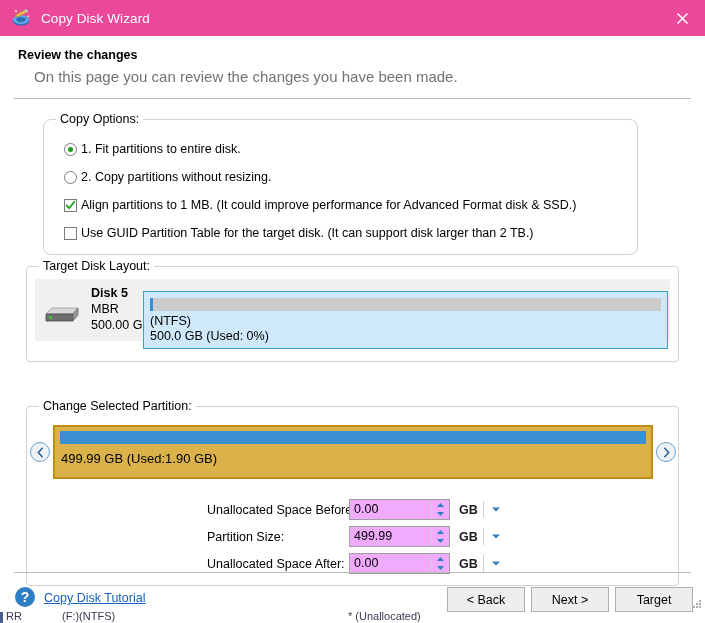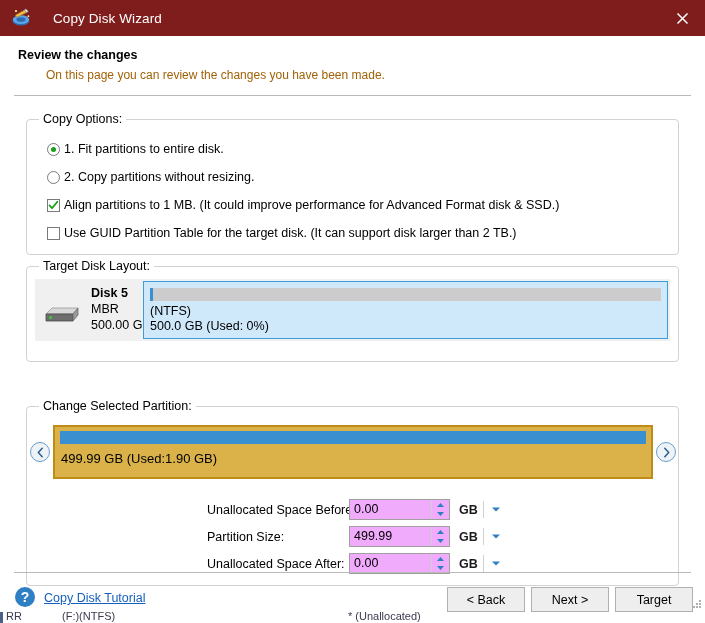--- a/index.html
+++ b/index.html
@@ -60,24 +60,23 @@
     height: 612px;
     background: #ffffff;
     z-index: 2;
     box-sizing: border-box;
   }
 
   
   #titlebar {
     position: relative;
     height: 36px;
-    background: #7f1d1d;
-    display: flex;
-    align-items: center;
-    gap: 12px;
+    background: #ec4899;
+    display: flex;
+    align-items: center;
   }
   #app-icon {
     position: relative;
     width: 20px;
     height: 20px;
     margin-left: 11px;
     flex: 0 0 auto;
   }
   #title-text {
     margin-left: 10px;
@@ -100,23 +99,23 @@
   #header {
     padding: 12px 0 0 18px;
   }
   #header-title {
     font-weight: bold;
     font-size: 12.5px;
     color: #000;
   }
   #header-sub {
     margin-top: 6px;
-    margin-left: 28px;
-    font-size: 12px;
-    color: #a16207;
+    margin-left: 16px;
+    font-size: 15px;
+    color: #737373;
   }
   #header-rule {
     margin: 13px 14px 0 14px;
     border-top: 1px solid #b9b9b9;
   }
 
   
   .group {
     position: absolute;
     border: 1px solid #d2d2d2;
@@ -127,21 +126,21 @@
     position: absolute;
     top: -8px;
     left: 12px;
     background: #ffffff;
     padding: 0 4px;
     font-size: 12.5px;
     color: #000;
     white-space: nowrap;
   }
 
-  #grp-copy-options { left: 26px; top: 119px; width: 653px; height: 136px; }
+  #grp-copy-options { left: 43px; top: 119px; width: 595px; height: 136px; border-radius: 8px; }
   #grp-target-disk  { left: 26px; top: 266px; width: 653px; height: 96px; }
   #grp-change-part  { left: 26px; top: 374px; width: 653px; height: 180px; margin-top: 32px; }
 
   
   .opt-row {
     position: absolute;
     left: 20px;
     display: flex;
     align-items: center;
     font-size: 12.5px;
@@ -193,21 +192,21 @@
   }
   #disk-info {
     position: absolute;
     left: 56px; top: 6px;
     line-height: 16px;
     font-size: 12.5px;
   }
   #disk-info .d-name { font-weight: bold; }
   #partition-box {
     position: absolute;
-    left: 108px; top: 2px;
+    left: 108px; top: 12px;
     width: 525px; height: 58px;
     background: #cfe8fa;
     border: 1px solid #3a9fd8;
     box-sizing: border-box;
   }
   #usage-bar {
     position: absolute;
     left: 6px; top: 6px;
     width: 511px; height: 13px;
     background: #cccccc;

